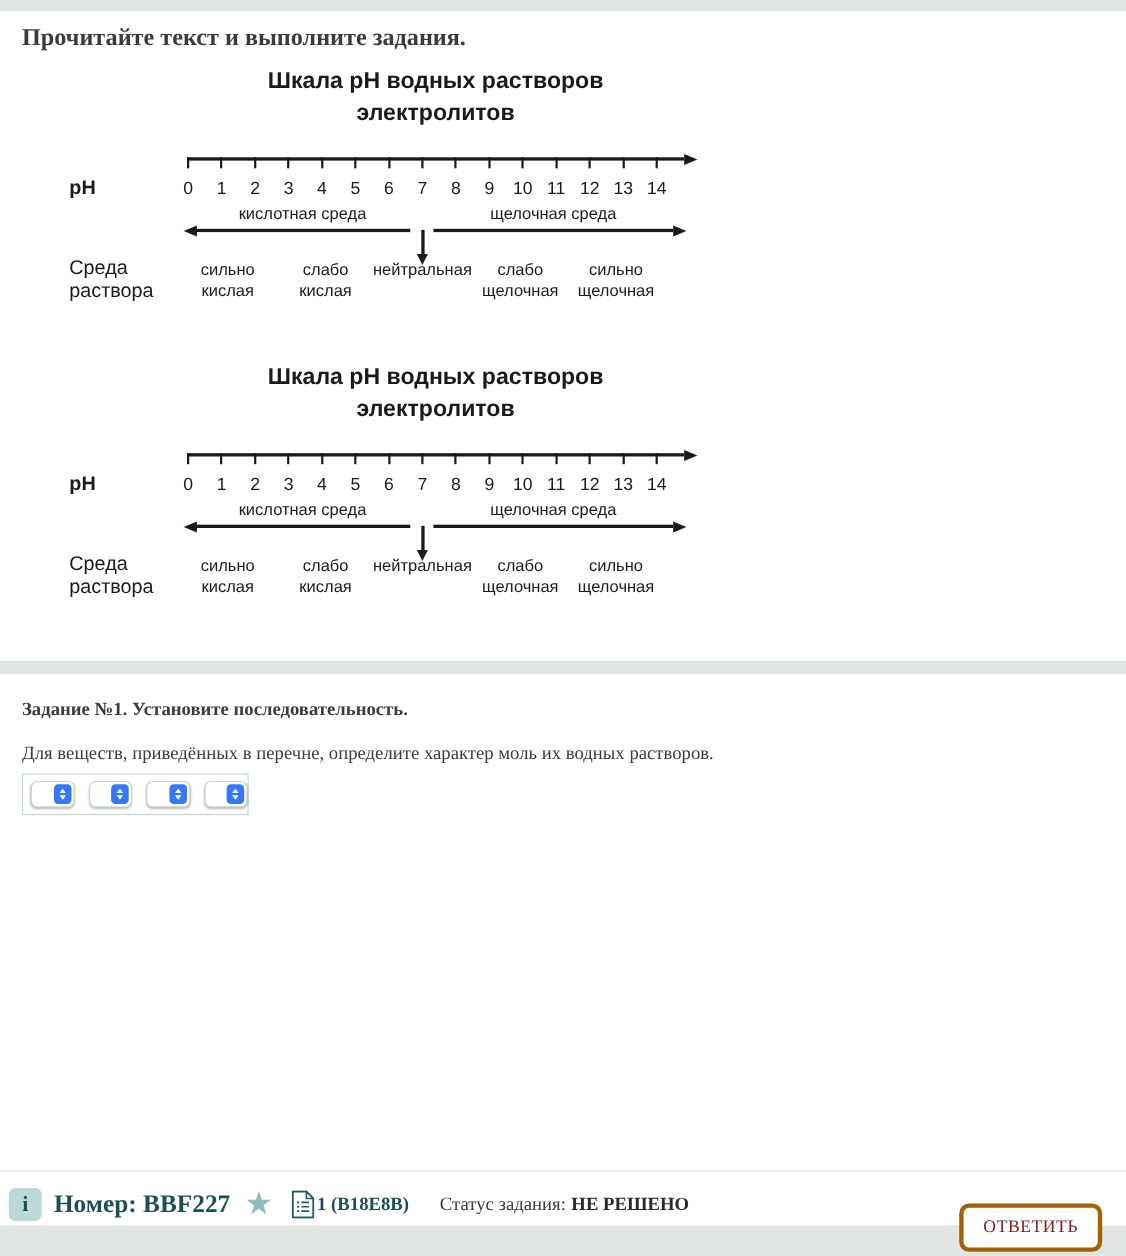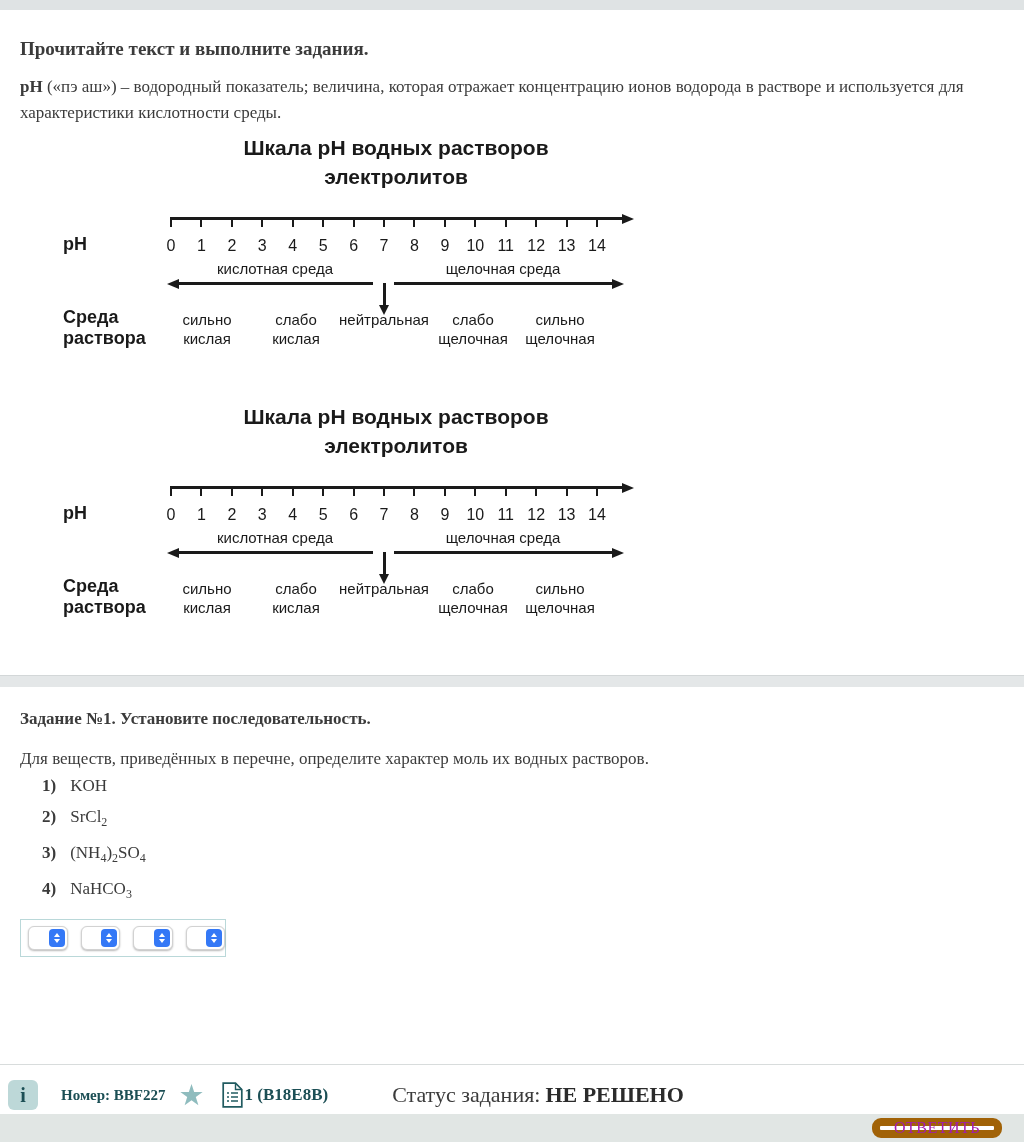--- a/index.html
+++ b/index.html
@@ -1,20 +1,20 @@
 <!DOCTYPE html>
 <html><head>
 <meta charset="utf-8">
 <style>
   html,body{margin:0;padding:0;background:#fff;}
   .page{position:relative;width:1024px;height:1142px;background:#fff;overflow:hidden;
         font-family:"Liberation Serif", serif;color:#3b3b3b;}
   .topbar{height:10px;background:#dfe3e4;}
   .main{padding:0 26px 0 20px;}
-  .h-bold{font-size:19px;font-weight:bold;margin:26px 0 0 0;line-height:26px;}
+  .h-bold{font-size:22px;font-weight:bold;margin:11px 0 0 0;line-height:26px;}
   .line{font-size:17px;line-height:25.5px;margin:0;}
   .intro-text{margin-top:12px;}
   .sym{font-style:italic;}
   b.term{font-weight:bold;}
 
   
   .ph-diagram{position:relative;margin-left:43px;width:580px;height:220px;
               font-family:"Liberation Sans", sans-serif;color:#1a1a1a;}
   .ph-diagram .dg-title{position:absolute;font-weight:bold;font-size:21px;line-height:29px;text-align:center;}
   .ph-diagram .dg-axis{position:absolute;height:3px;background:#1a1a1a;}
@@ -23,21 +23,21 @@
   .ph-diagram .dg-axlab{position:absolute;font-weight:bold;font-size:18px;}
   .ph-diagram .dg-zone{position:absolute;text-align:center;font-size:15px;}
   .ph-diagram .dg-hline{position:absolute;height:3px;background:#1a1a1a;}
   .ph-diagram .dg-vline{position:absolute;width:3px;background:#1a1a1a;}
   .ph-diagram .dg-arrow-right{position:absolute;width:0;height:0;
       border-left:12px solid #1a1a1a;border-top:5px solid transparent;border-bottom:5px solid transparent;}
   .ph-diagram .dg-arrow-left{position:absolute;width:0;height:0;
       border-right:12px solid #1a1a1a;border-top:5px solid transparent;border-bottom:5px solid transparent;}
   .ph-diagram .dg-arrow-down{position:absolute;width:0;height:0;
       border-top:10px solid #1a1a1a;border-left:5px solid transparent;border-right:5px solid transparent;}
-  .ph-diagram .dg-rowlab{position:absolute;font-weight:bold;font-size:18px;line-height:21px;}
+  .ph-diagram .dg-rowlab{position:absolute;font-weight:normal;font-size:18px;line-height:21px;}
   .ph-diagram .dg-cat{position:absolute;text-align:center;font-size:15px;line-height:19px;}
   .dg1{margin-top:8px;}
   .dg2{margin-top:49px;}
 
   .section-divider{margin-top:53px;height:11px;background:#e4e7e8;border-top:1px solid #d3d7d8;}
 
   .task-heading{font-size:17px;font-weight:bold;margin:19px 0 0 0;line-height:26px;}
   .task-desc{margin-top:14px;}
   .sub-list{margin:2px 0 0 22px;}
   .sub-item{font-size:17px;line-height:24px;padding-bottom:7px;}
@@ -56,43 +56,42 @@
   .chev-up{width:0;height:0;border-left:3.5px solid transparent;border-right:3.5px solid transparent;
            border-bottom:4.5px solid #fff;}
   .chev-down{width:0;height:0;border-left:3.5px solid transparent;border-right:3.5px solid transparent;
              border-top:4.5px solid #fff;}
 
   .page-footer{position:absolute;left:0;right:0;bottom:0;height:78px;}
   .footer-topline{position:absolute;top:0;left:0;right:0;height:1px;background:#d8dcdc;}
   .footer-row{position:absolute;top:14px;left:8px;right:0;height:34px;display:flex;align-items:center;}
   .info-box{width:30px;height:30px;background:#bdd8d8;border-radius:6px;display:flex;align-items:center;
             justify-content:center;font-weight:bold;font-size:20px;color:#1c4f55;}
-  .num-text{margin-left:23px;font-weight:bold;font-size:15px;color:#1c4f55;}
+  .num-text{margin-left:11px;font-weight:bold;font-size:23px;color:#1c4f55;}
   .star{margin-left:13px;font-size:29px;line-height:29px;color:#8fbcbe;cursor:pointer;}
   .doc-wrap{margin-left:17px;display:flex;align-items:center;cursor:pointer;}
   .ref-text{margin-left:2px;font-weight:bold;font-size:17px;color:#1c4f55;}
-  .status-group{margin-left:64px;font-size:22px;}
+  .status-group{margin-left:28px;font-size:17px;}
   .status-value{font-weight:bold;color:#2b2b2b;margin-left:5px;}
   .bottom-bar{position:absolute;left:0;right:0;bottom:0;height:28px;background:#e1e6e4;}
-  .answer-button{position:absolute;right:22px;bottom:4px;width:130px;height:20px;box-sizing:border-box;
-                 background:#fff;border:8px solid #a16207;border-radius:9px;color:#a21caf;
+  .answer-button{position:absolute;right:22px;bottom:4px;width:130px;height:44px;box-sizing:border-box;
+                 background:#fff;border:4px solid #a16207;border-radius:9px;color:#7f1d1d;
                  font-family:"Liberation Serif",serif;font-size:16px;letter-spacing:0.5px;
                  display:flex;align-items:center;justify-content:center;cursor:pointer;}
 </style>
 </head>
 <body>
 
 <div class="page">
   <div class="topbar"></div>
 
   <div class="main">
     <p class="h-bold">Прочитайте текст и выполните задания.</p>
 
     <div class="intro-text">
-      <p class="line"><b class="term">рН</b><span> («пэ аш») –  водородный показатель; величина, которая отражает концентрацию ионов водорода в растворе и используется для характеристики кислотности среды.</span></p>
     </div>
 
     <div class="ph-diagram dg1">
         <div class="dg-title" style="left: 107px; top: 0px; width: 452px;">
           <div>Шкала рН водных растворов</div>
           <div>электролитов</div>
         </div>
         <div class="dg-axis" style="left: 107px; top: 84px; width: 452px;"></div>
         <div class="dg-arrow-right" style="left: 559px; top: 80.5px;"></div>
         <div class="dg-tick" style="left: 107px; top: 84px;"></div>
@@ -229,26 +228,20 @@
         </div>
       </div>
   </div>
 
   <div class="section-divider"></div>
 
   <div class="main">
     <p class="task-heading">Задание №1. Установите последовательность.</p>
     <p class="line task-desc">Для веществ, приведённых в перечне, определите характер моль их водных растворов.</p>
 
-    <div class="sub-list">
-        <div class="sub-item"><span class="sub-num">1)</span><span class="sub-frm">KOH</span></div>
-        <div class="sub-item"><span class="sub-num">2)</span><span class="sub-frm">SrCl<sub>2</sub></span></div>
-        <div class="sub-item"><span class="sub-num">3)</span><span class="sub-frm">(NH<sub>4</sub>)<sub>2</sub>SO<sub>4</sub></span></div>
-        <div class="sub-item"><span class="sub-num">4)</span><span class="sub-frm">NaHCO<sub>3</sub></span></div>
-      </div>
 
 
     <div class="answers-box">
         <div class="select-widget">
           <span class="sel-value"></span>
           <div class="sel-stepper">
             <div class="chev-up"></div>
             <div class="chev-down"></div>
           </div>
         </div>

